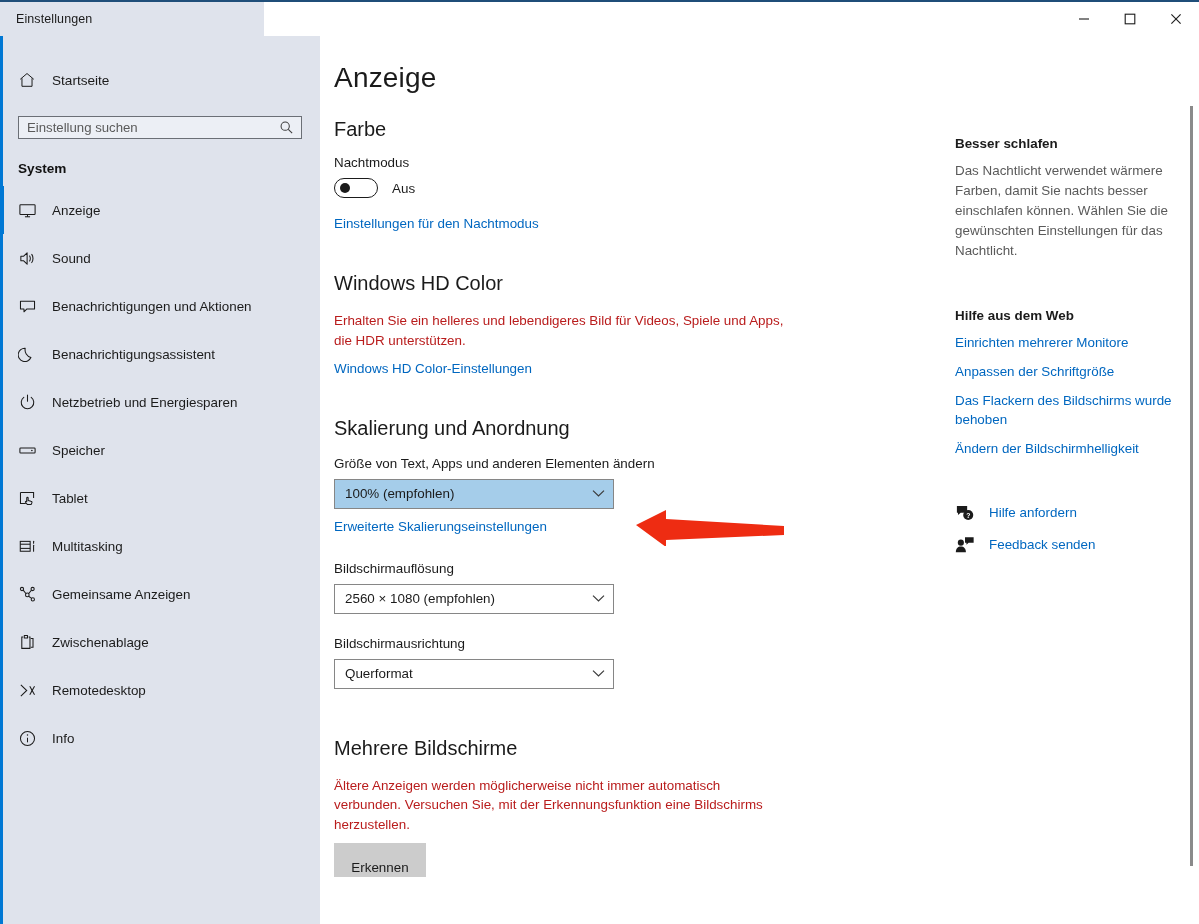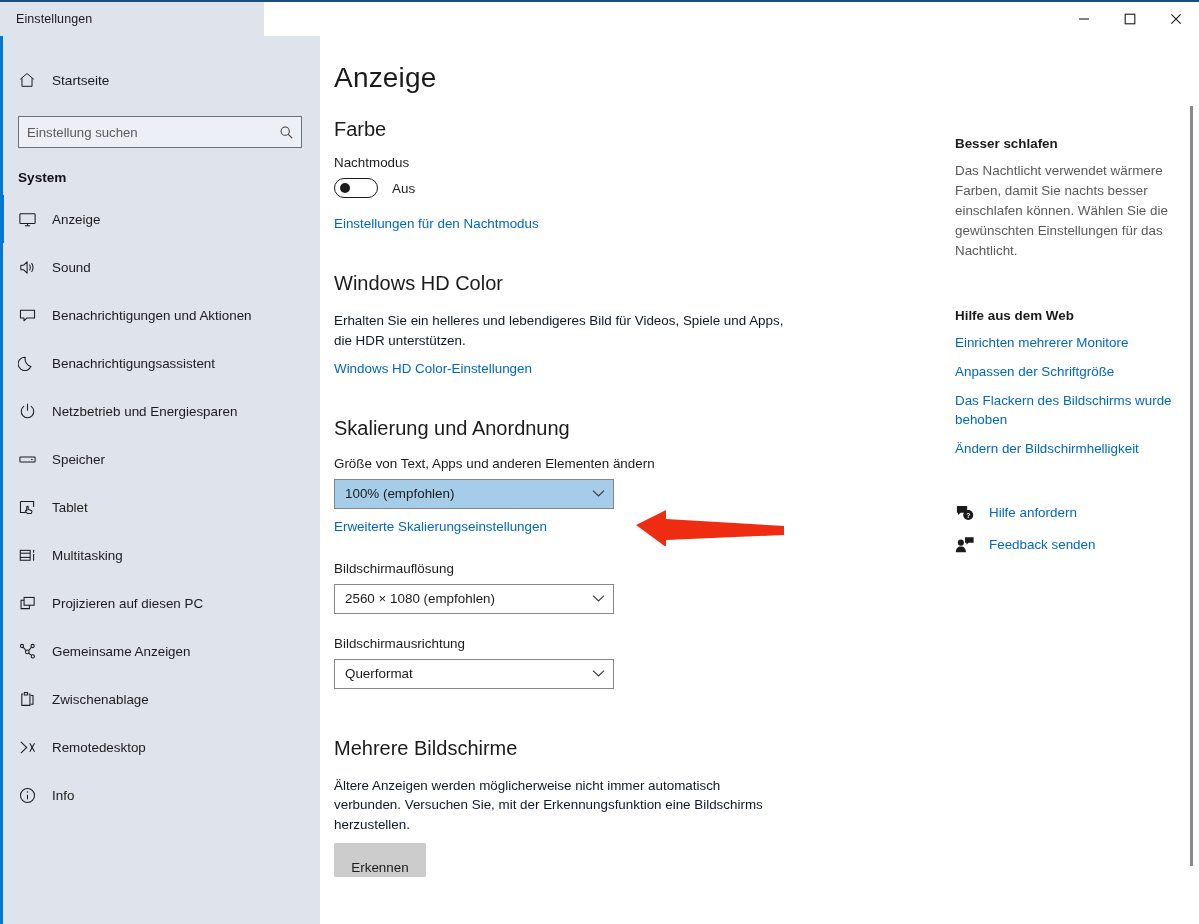--- a/index.html
+++ b/index.html
@@ -117,21 +117,21 @@
     padding-left: 4px;
     white-space: nowrap;
   }
 
   #home-row { height: 52px; margin-top: 18px; }
   #home-row .nav-label { font-size: 13.6px; }
 
   
   #search-wrap {
     margin: 10px 18px 0 18px;
-    height: 32px;
+    height: 23px;
     background: #eceff5;
     border: 1px solid #6b6f76;
     display: flex;
     align-items: center;
     box-sizing: border-box;
   }
   #search-input {
     flex: 1 1 auto;
     border: none;
     outline: none;
@@ -187,21 +187,21 @@
     margin: 0 0 16px 0;
   }
   h2.section-head.tight { margin-bottom: 14px; }
   .sub-label {
     font-size: 13.4px;
     color: #1b1b1b;
     margin: 0 0 8px 0;
   }
   .body-text {
     font-size: 13.4px;
-    color: #0f172a;
+    color: #b91c1c;
     line-height: 1.48;
     margin: 0 16px 8px 0;
     max-width: 462px;
   }
   a.link {
     font-size: 13.4px;
     color: #0067c0;
     text-decoration: none;
     display: inline-block;
     cursor: default;
@@ -473,29 +473,20 @@
             <rect x="2.4" y="4.6" width="10.4" height="10.4"></rect>
             <line x1="2.4" y1="7.6" x2="12.8" y2="7.6"></line>
             <line x1="2.4" y1="12" x2="12.8" y2="12"></line>
             <line x1="16.4" y1="4.6" x2="16.4" y2="6.6" stroke-linecap="round"></line>
             <line x1="16.4" y1="8.8" x2="16.4" y2="15" stroke-linecap="round"></line>
           </svg>
         </span>
         <span class="nav-label">Multitasking</span>
       </div>
 
-      <div class="nav-row">
-        <span class="nav-icon">
-          <svg width="19" height="19" viewBox="0 0 20 20" fill="none" stroke="#1b1b1b" stroke-width="1.1">
-            <rect x="6.4" y="3.6" width="10.6" height="8.2"></rect>
-            <path d="M6.4 6.6 H3.2 V15.4 H12 V11.8"></path>
-          </svg>
-        </span>
-        <span class="nav-label">Projizieren auf diesen PC</span>
-      </div>
 
       <div class="nav-row">
         <span class="nav-icon">
           <svg width="19" height="19" viewBox="0 0 20 20" fill="none" stroke="#1b1b1b" stroke-width="1.1">
             <circle cx="4.2" cy="4.2" r="1.7"></circle>
               <circle cx="15.4" cy="4.2" r="1.7"></circle>
             <circle cx="9.8" cy="10.4" r="1.9"></circle>
             <circle cx="15.6" cy="15.2" r="1.7"></circle>
             <line x1="5.5" y1="5.4" x2="8.5" y2="9.2"></line>
             <line x1="14.2" y1="5.4" x2="11.1" y2="9.2"></line>

